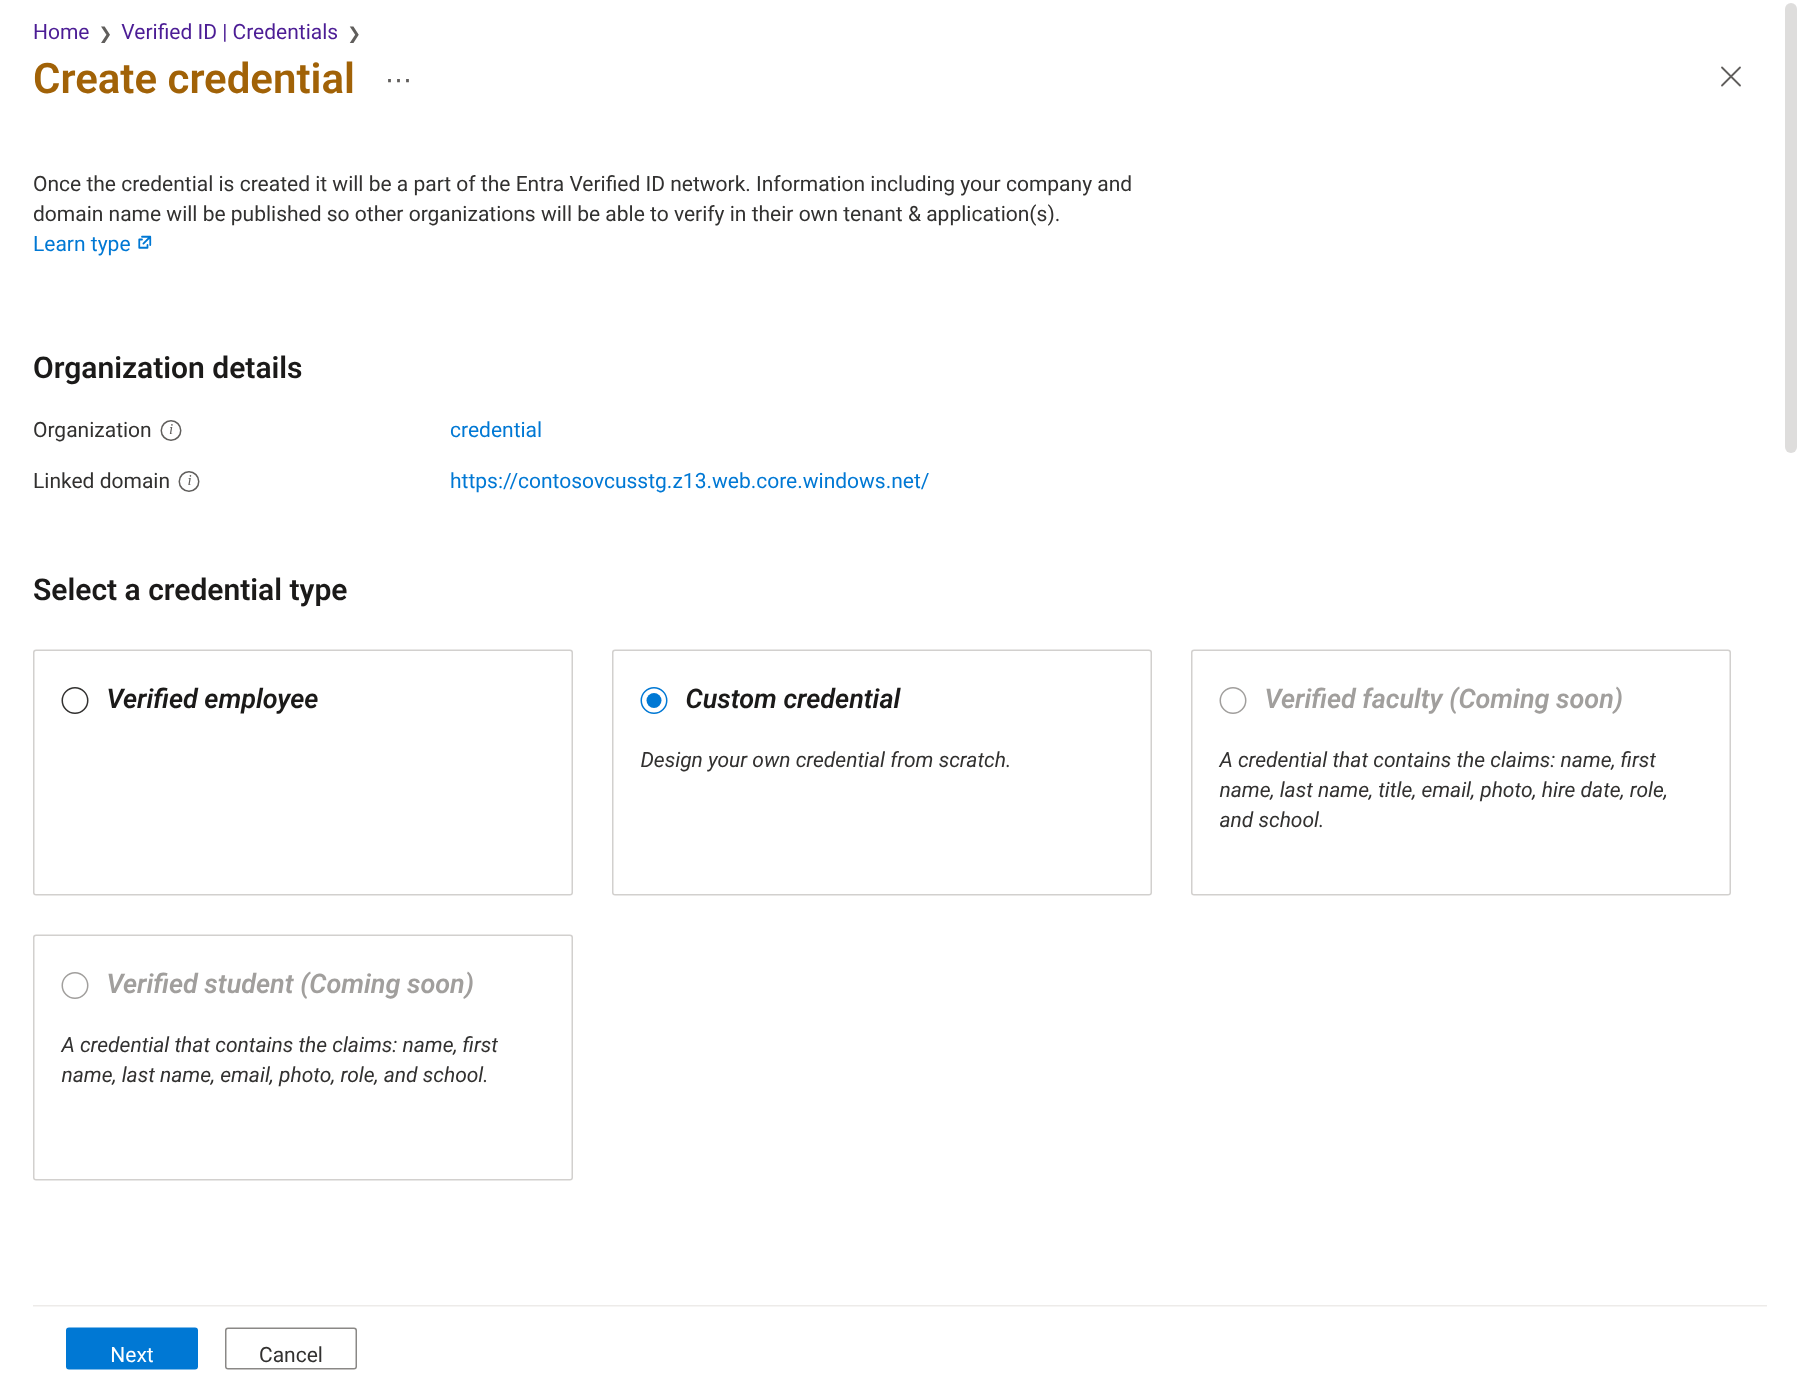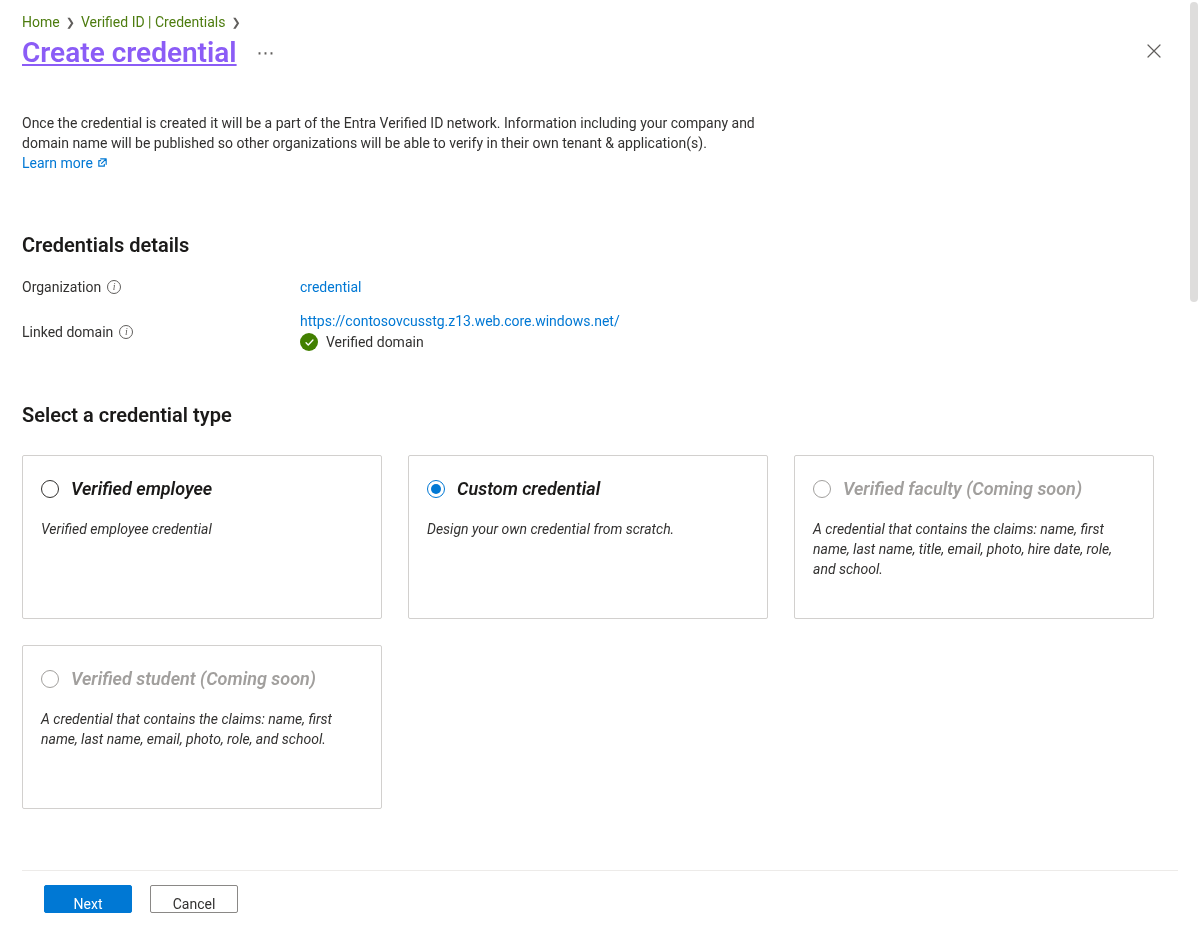--- a/index.html
+++ b/index.html
@@ -26,35 +26,34 @@
     }
     
     .breadcrumbs {
       font-size: 14px;
       color: #605e5c;
       display: flex;
       align-items: center;
       gap: 6px;
       flex-wrap: wrap;
     }
-    .breadcrumbs a { color: #4d7c0f; text-decoration: none; cursor: pointer; }
+    .breadcrumbs a { color: #4c1d95; text-decoration: none; cursor: pointer; }
     .chev { color: #605e5c; font-size: 11px; }
     
     .title-row {
       display: flex;
       align-items: center;
       justify-content: space-between;
       margin-top: 6px;
     }
     .title-left { display: flex; align-items: center; gap: 14px; }
     h1.page-title {
       font-size: 28px;
       font-weight: 600;
-      color: #8b5cf6;
-      text-decoration: underline;
+      color: #a16207;
     }
     .more-dots {
       font-size: 18px;
       color: #605e5c;
       letter-spacing: 2px;
       cursor: pointer;
       padding: 4px 6px;
     }
     .close-x {
       font-size: 18px;
@@ -237,72 +236,63 @@
         <svg viewBox="0 0 16 16" width="16" height="16">
             <path d="M2 2 L14 14 M14 2 L2 14" stroke="#605e5c" stroke-width="1.2" fill="none" stroke-linecap="round"></path>
           </svg>
       </span>
     </div>
 
     <p class="intro">
       <span>Once the credential is created it will be a part of the Entra Verified ID network. Information including your company and domain name will be published so other organizations will be able to verify in their own tenant &amp; application(s).</span>
       <br>
       <a class="learn-more">
-        <span>Learn more</span>
+        <span>Learn type</span>
         <span class="ext-icon">
           <svg viewBox="0 0 12 12">
               <path d="M4 2h6v6M10 2 5 7" stroke-width="1.3" stroke-linecap="round" stroke-linejoin="round"></path>
               <path d="M8 8v2H2V4h2" stroke-width="1.3" stroke-linecap="round" stroke-linejoin="round"></path>
             </svg>
         </span>
       </a>
     </p>
 
-    <h2 class="section-heading">Credentials details</h2>
+    <h2 class="section-heading">Organization details</h2>
 
     <div class="details">
       <div class="details-row">
         <div class="details-label">
           <span>Organization</span>
           <span class="info-icon">i</span>
         </div>
         <div class="details-value">
           <a class="link">credential</a>
         </div>
       </div>
 
       <div class="details-row">
         <div class="details-label">
           <span>Linked domain</span>
           <span class="info-icon">i</span>
         </div>
         <div class="details-value">
           <a class="link">https://contosovcusstg.z13.web.core.windows.net/</a>
-          <div class="verified-row">
-            <span class="check-circle">
-              <svg viewBox="0 0 16 16">
-                  <path d="M3 8.5 L6.2 11.5 L13 4.5" stroke="#fff" stroke-width="2" fill="none" stroke-linecap="round" stroke-linejoin="round"></path>
-                </svg>
-            </span>
-            <span>Verified domain</span>
-          </div>
         </div>
       </div>
     </div>
 
     <h2 class="section-heading second">Select a credential type</h2>
 
     <div class="cards">
 
       <div class="card">
         <div class="card-header">
           <span class="radio"></span>
           <span class="card-title">Verified employee</span>
         </div>
-        <div class="card-desc">Verified employee credential</div>
       </div>
 
       <div class="card">
         <div class="card-header">
           <span class="radio selected">
               <span class="dot"></span>
             </span>
           <span class="card-title">Custom credential</span>
         </div>
         <div class="card-desc">Design your own credential from scratch.</div>

